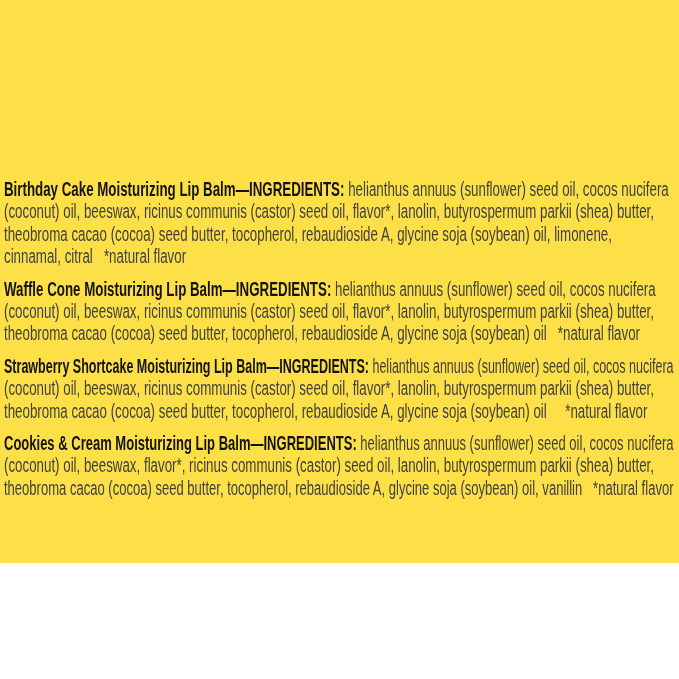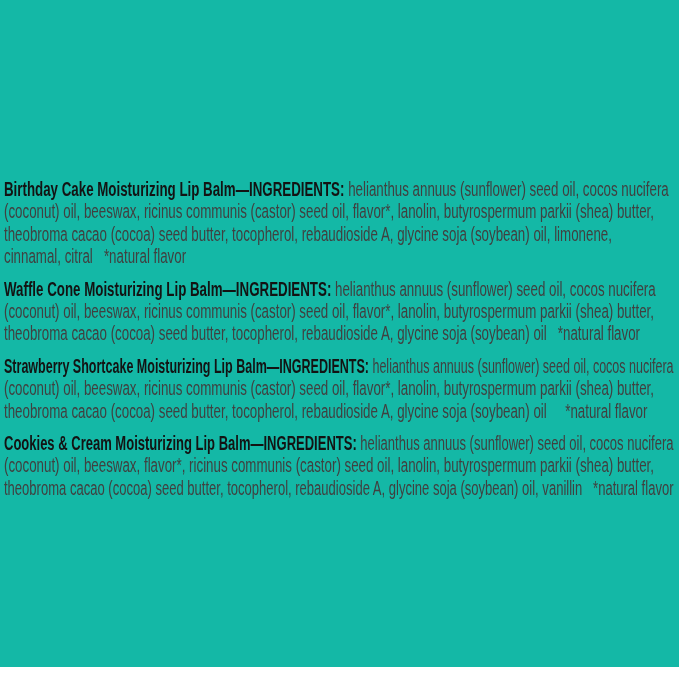--- a/index.html
+++ b/index.html
@@ -12,22 +12,22 @@
     height: 679px;
     overflow: hidden;
     position: relative;
     font-family: "Liberation Sans", sans-serif;
   }
   #label-canvas {
     position: absolute;
     left: 0;
     top: 0;
     width: 679px;
-    height: 667px;
-    background: #14b8a6;
+    height: 563px;
+    background: #fde047;
   }
   #ingredients-block {
     position: absolute;
     left: 4px;
     top: 178px;
     width: 1005px;
     transform: scaleX(0.666);
     transform-origin: left top;
     font-size: 20px;
     line-height: 22.4px;

